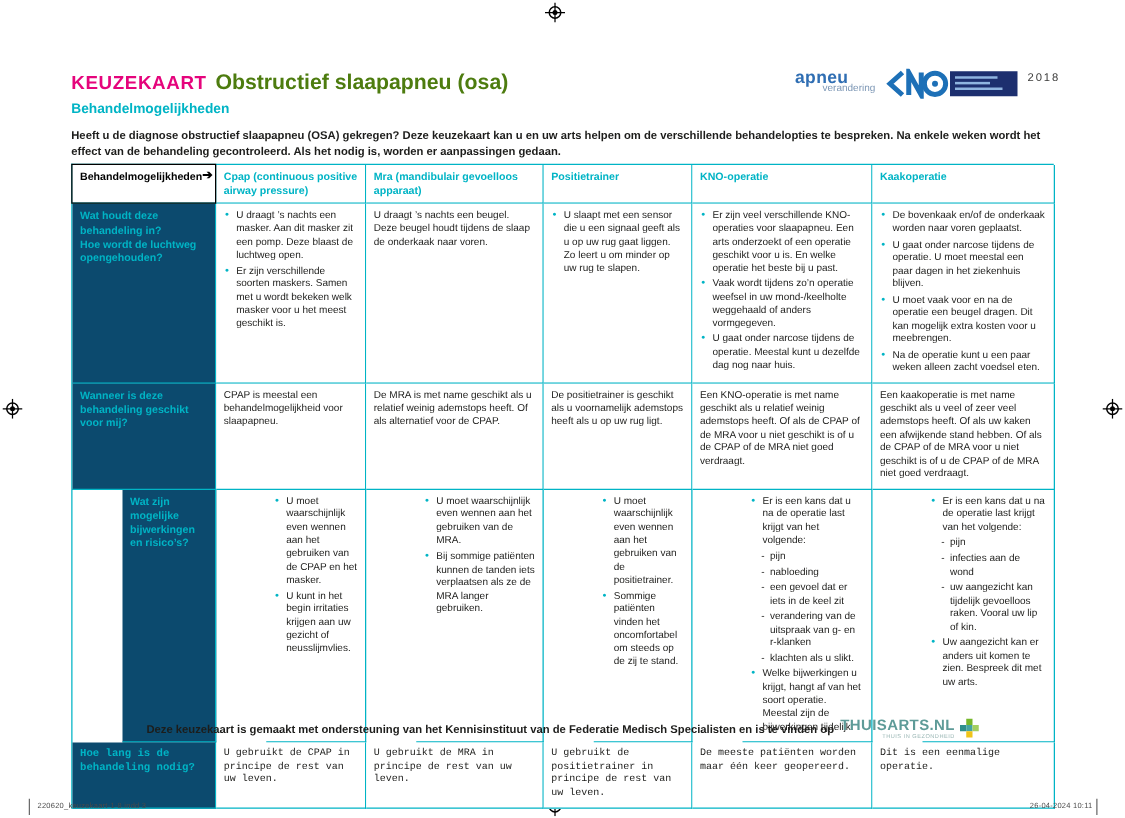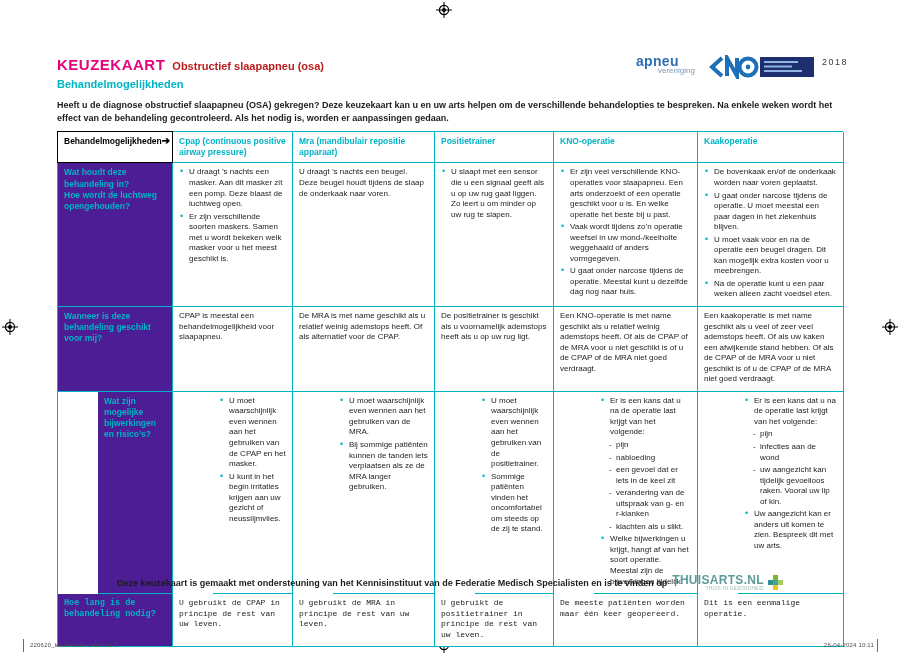--- a/index.html
+++ b/index.html
@@ -18,21 +18,21 @@
   .regmark.left   { left:2px;   top:319px; }
   .regmark.right  { left:882px; top:319px; }
   .trimline { position:absolute; width:1px; height:13px; background:#6b6b6b; }
   .trimline.bl { left:23px;  top:639px; }
   .trimline.br { left:877px; top:639px; }
 
   
   .header { position:absolute; left:57px; top:56px; width:788px; }
   .titleline { display:flex; align-items:baseline; gap:7px; }
   .kicker { color:#e5047c; font-weight:bold; font-size:15px; letter-spacing:.5px; }
-  .doc-title { color:#b91c1c; font-weight:bold; font-size:11px; }
+  .doc-title { color:#4d7c0f; font-weight:bold; font-size:17px; }
   .subtitle { color:#00b4c5; font-weight:bold; font-size:11px; margin-top:5px; }
   .intro { margin-top:9px; font-size:9px; font-weight:bold; line-height:1.4; color:#1d1d1b; width:788px; }
 
   
   .logo-strip { position:absolute; left:630px; top:52px; width:220px; height:30px; }
   .apneu-logo { position:absolute; left:6px; top:2px; line-height:1; }
   .apneu-main { color:#2f6eb3; font-size:14px; font-weight:bold; letter-spacing:.3px; }
   .apneu-sub  { color:#7d97b5; font-size:8px; margin-top:-1px; padding-left:22px; }
   .kno-logo { position:absolute; left:78px; top:3px; }
   .year { position:absolute; left:192px; top:5px; font-size:9px; letter-spacing:1.5px; color:#3c3c3b; }
@@ -47,21 +47,21 @@
     background:#ffffff;
   }
   .cell {
     border-right:1px solid #00b4c5;
     border-bottom:1px solid #00b4c5;
     padding:4px 6px 4px 6px;
     font-size:8px;
     line-height:1.32;
     background:#ffffff;
   }
-  .cell.qcol { background:#4c1d95; color:#00b4c5; font-weight:bold; font-size:8.5px; }
+  .cell.qcol { background:#0c4a6e; color:#00b4c5; font-weight:bold; font-size:8.5px; }
   .cell.head { color:#00b4c5; font-weight:bold; font-size:8.5px; }
   .cell.corner {
     color:#000; font-weight:bold; font-size:8.5px;
     position:relative; background:#fff;
     display:flex; justify-content:space-between; align-items:flex-start;
   }
   .cell.corner::after {
     content:""; position:absolute; inset:-1px;
     border:1.6px solid #000; pointer-events:none;
   }
@@ -137,42 +137,42 @@
     <span class="kicker">KEUZEKAART</span>
     <span class="doc-title">Obstructief slaapapneu (osa)</span>
   </div>
   <div class="subtitle">Behandelmogelijkheden</div>
   <div class="intro">Heeft u de diagnose obstructief slaapapneu (OSA) gekregen? Deze keuzekaart kan u en uw arts helpen om de verschillende behandelopties te bespreken. Na enkele weken wordt het effect van de behandeling gecontroleerd. Als het nodig is, worden er aanpassingen gedaan.</div>
 </div>
 
 <div class="logo-strip">
   <div class="apneu-logo">
     <div class="apneu-main">apneu</div>
-    <div class="apneu-sub">vereniging</div>
+    <div class="apneu-sub">verandering</div>
   </div>
   <svg class="kno-logo" width="108" height="24" viewBox="0 0 108 24">
     <polyline points="14,3 4,12 14,21" fill="none" stroke="#1d70b7" stroke-width="4"></polyline>
     <polyline points="19,21 19,3 29,21 29,3" fill="none" stroke="#1d70b7" stroke-width="4"></polyline>
     <circle cx="40" cy="12" r="8.5" fill="none" stroke="#1d70b7" stroke-width="4"></circle>
     <circle cx="40" cy="12" r="2.4" fill="#1d70b7"></circle>
     <rect x="52" y="2" width="54" height="20" fill="#1d2f6f"></rect>
     <rect x="56" y="6" width="34" height="2" fill="#8fb4e0"></rect>
     <rect x="56" y="10.5" width="28" height="2" fill="#8fb4e0"></rect>
     <rect x="56" y="15" width="38" height="2" fill="#8fb4e0"></rect>
   </svg>
   <span class="year">2018</span>
 </div>
 
 <div class="ktable" id="ktable">
     <div class="cell corner r0">
       <div class="">Behandelmogelijkheden</div>
       <div class="corner-arrow">➔</div>
     </div>
     <div class="cell head r0">Cpap (continuous positive airway pressure)</div>
-    <div class="cell head r0">Mra (mandibulair repositie apparaat)</div>
+    <div class="cell head r0">Mra (mandibulair gevoelloos apparaat)</div>
     <div class="cell head r0">Positietrainer</div>
     <div class="cell head r0">KNO-operatie</div>
     <div class="cell head r0">Kaakoperatie</div>
     <div class="cell qcol r1">
       <div class="qline">Wat houdt deze behandeling in?</div>
       <div class="qline">Hoe wordt de luchtweg opengehouden?</div>
     </div>
     <div class="cell r1">
       <div class="item bullet">U draagt ’s nachts een masker. Aan dit masker zit een pomp. Deze blaast de luchtweg open.</div>
       <div class="item bullet">Er zijn verschillende soorten maskers. Samen met u wordt bekeken welk masker voor u het meest geschikt is.</div>

